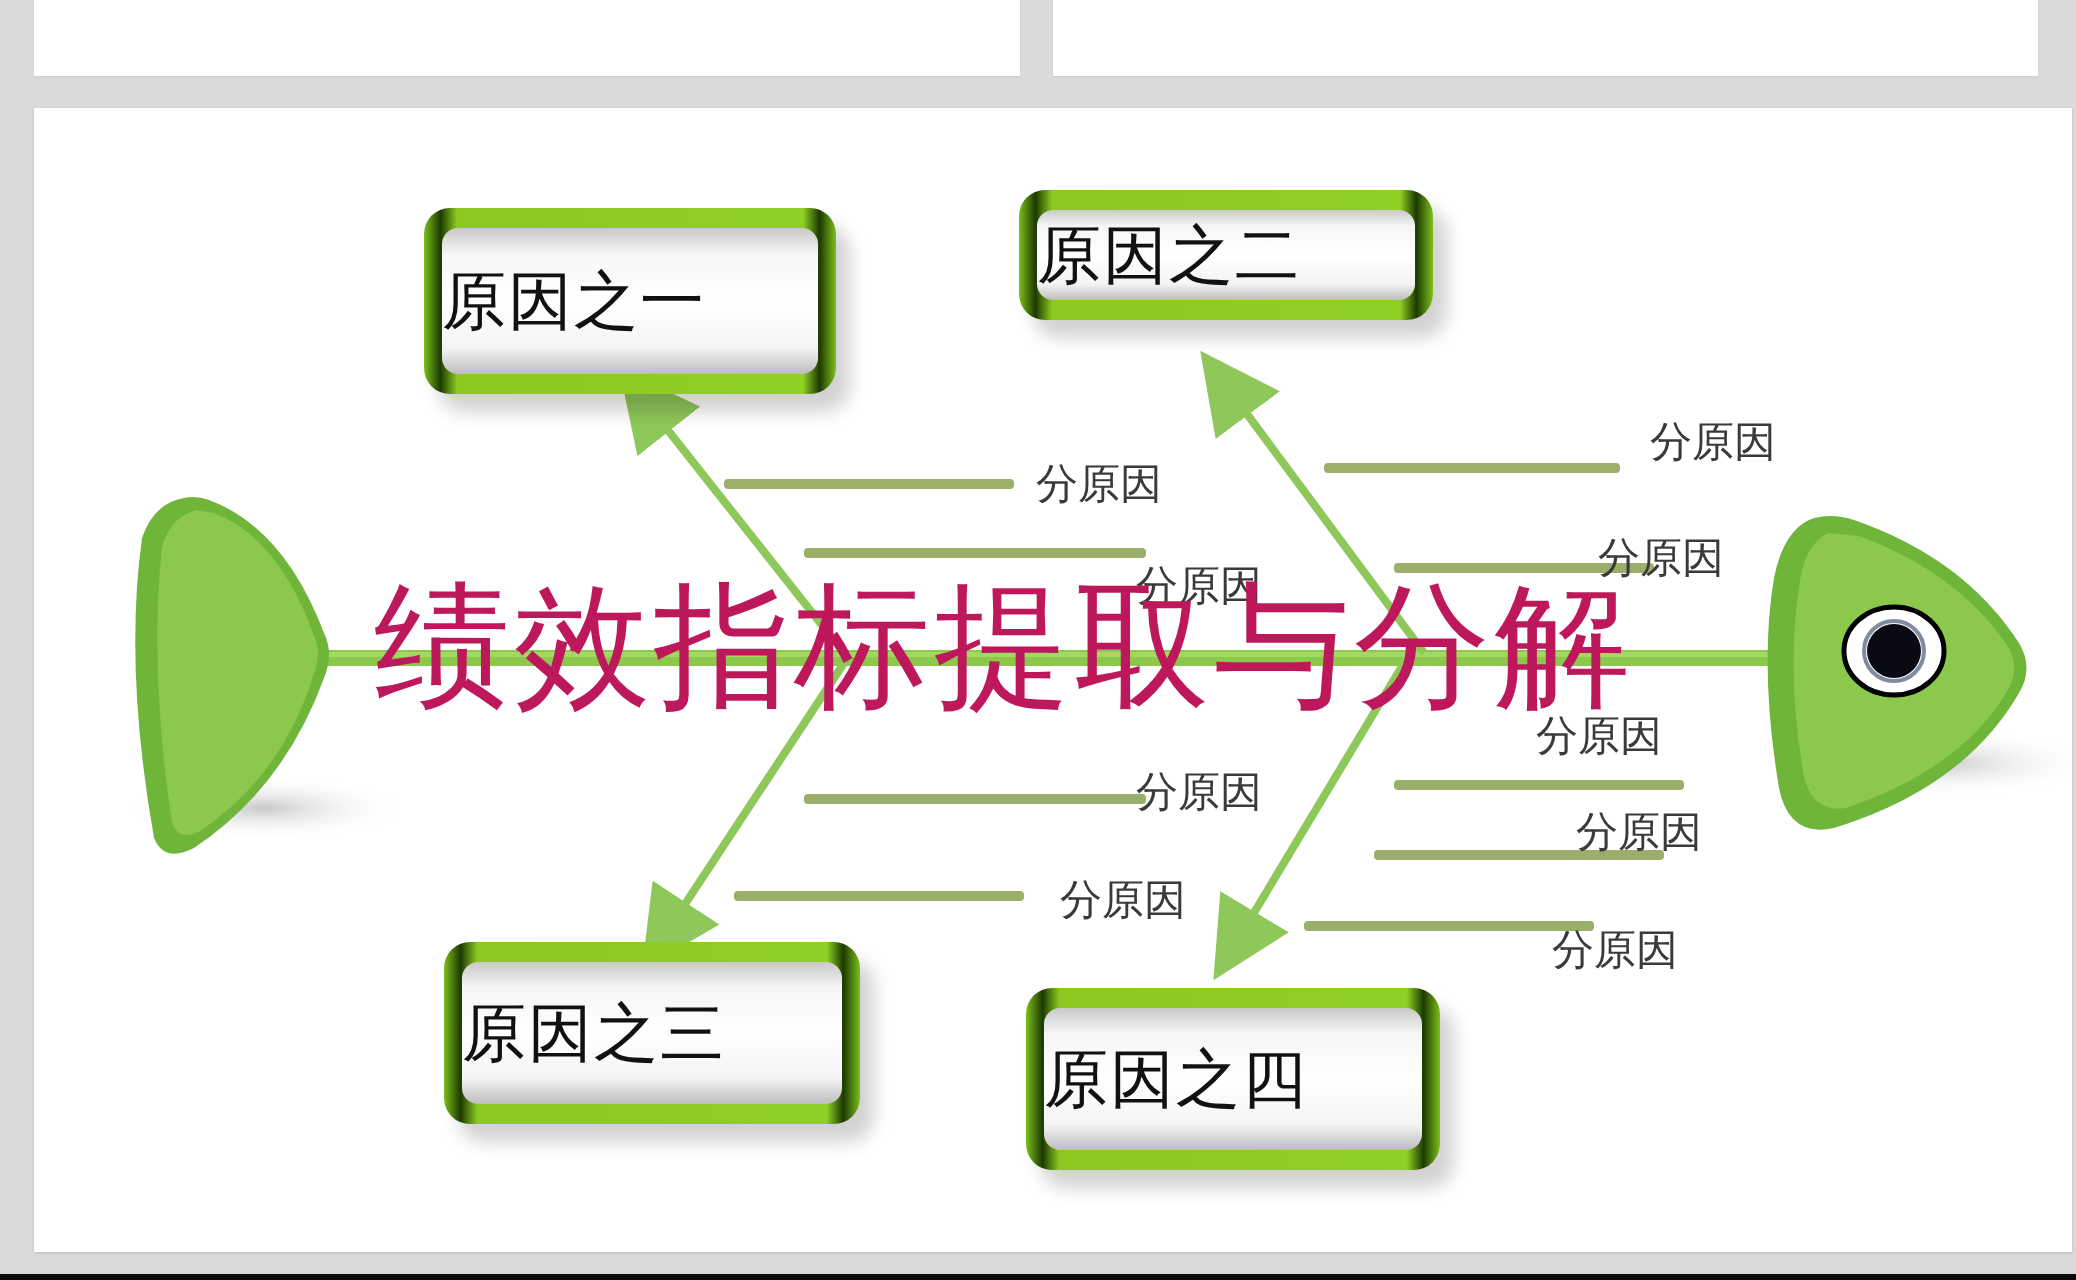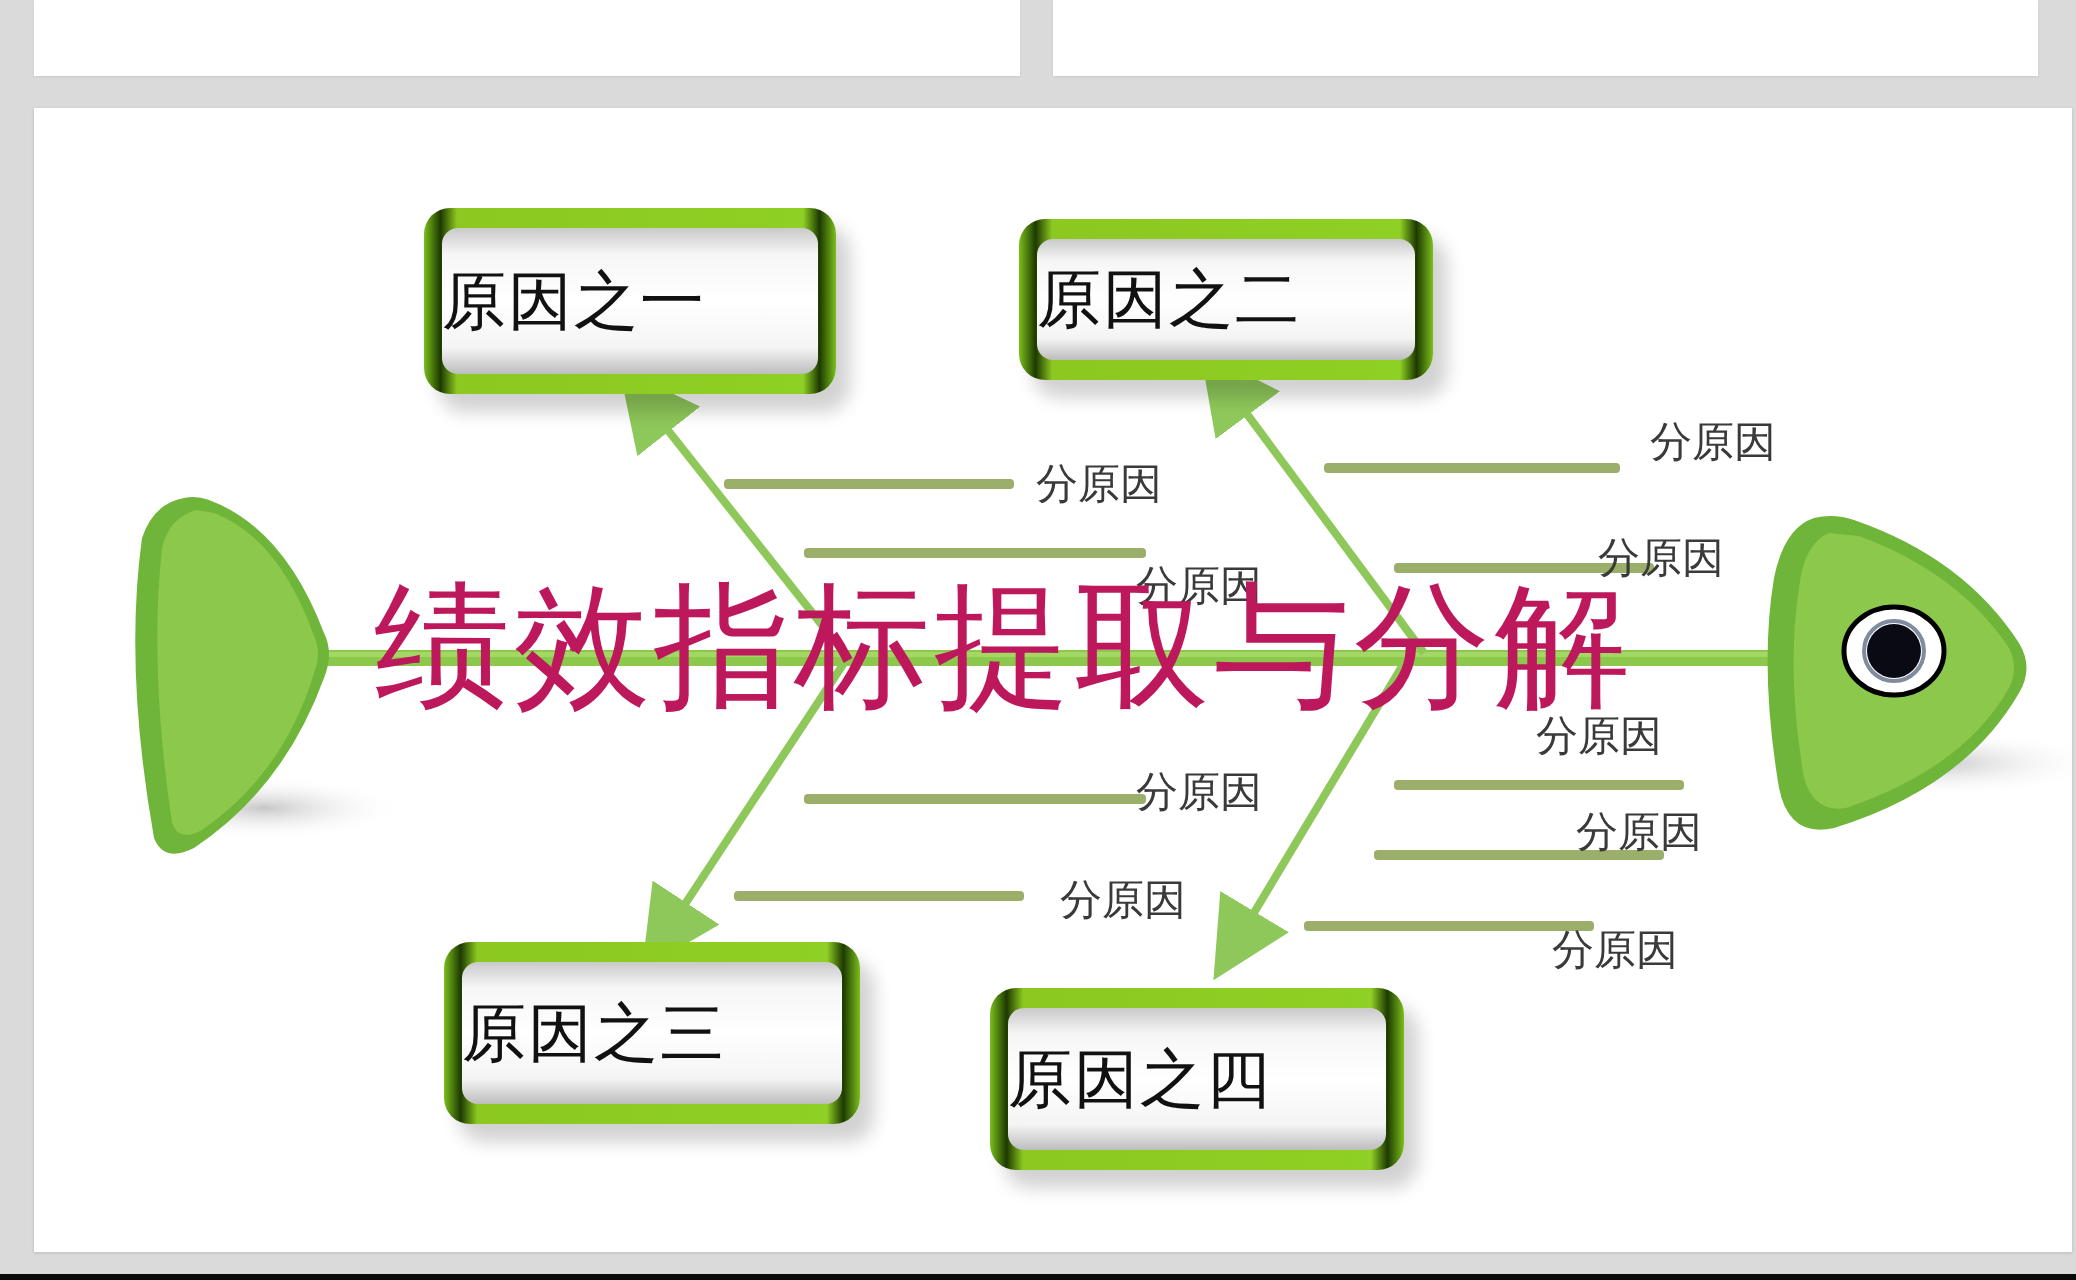--- a/index.html
+++ b/index.html
@@ -92,31 +92,31 @@
     <ellipse cx="1860" cy="543" rx="50" ry="44" fill="#ffffff" stroke="#000000" stroke-width="5"></ellipse>
     <circle cx="1860" cy="543" r="27" fill="#0a0a14"></circle>
     <circle cx="1860" cy="543" r="30" fill="none" stroke="#4a5a78" stroke-width="4" opacity="0.7"></circle>
   </svg>
 
   <div class="cause-box" style="left:390px; top:100px; width:412px; height:186px;">
     <div class="inner">
         <span class="label">原因之一</span>
       </div>
   </div>
-  <div class="cause-box" style="left:985px; top:82px; width:414px; height:161px;margin-top:29px;">
+  <div class="cause-box" style="left:985px; top:82px; width:414px; height:130px;">
     <div class="inner">
         <span class="label">原因之二</span>
       </div>
   </div>
   <div class="cause-box" style="left:410px; top:834px; width:416px; height:182px;">
     <div class="inner">
         <span class="label">原因之三</span>
       </div>
   </div>
-  <div class="cause-box" style="left:956px; top:880px; width:414px; height:182px;">
+  <div class="cause-box" style="left:992px; top:880px; width:414px; height:182px;">
     <div class="inner">
         <span class="label">原因之四</span>
       </div>
   </div>
 
   <span class="sub-label" style="left:1002px; top:348px;">分原因</span>
   <span class="sub-label" style="left:1102px; top:450px;">分原因</span>
   <span class="sub-label" style="left:1616px; top:306px;">分原因</span>
   <span class="sub-label" style="left:1564px; top:422px;">分原因</span>
   <span class="sub-label" style="left:1102px; top:656px;">分原因</span>

